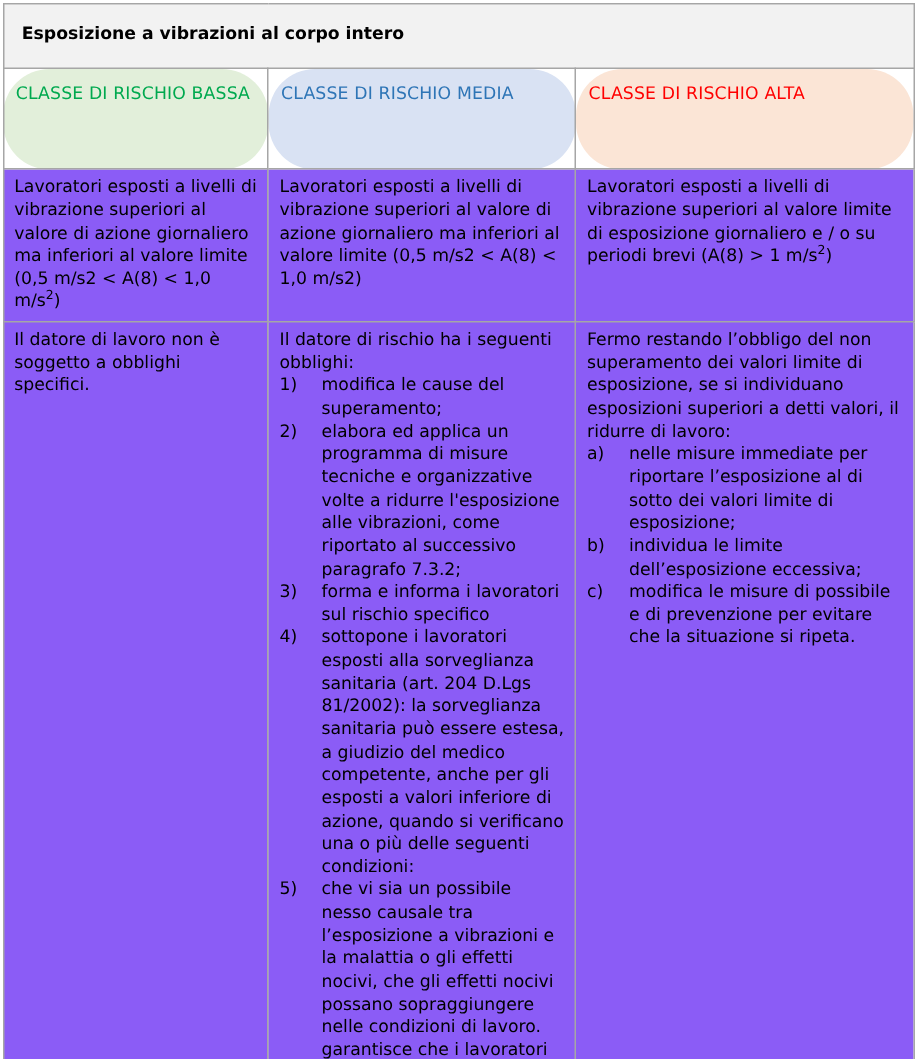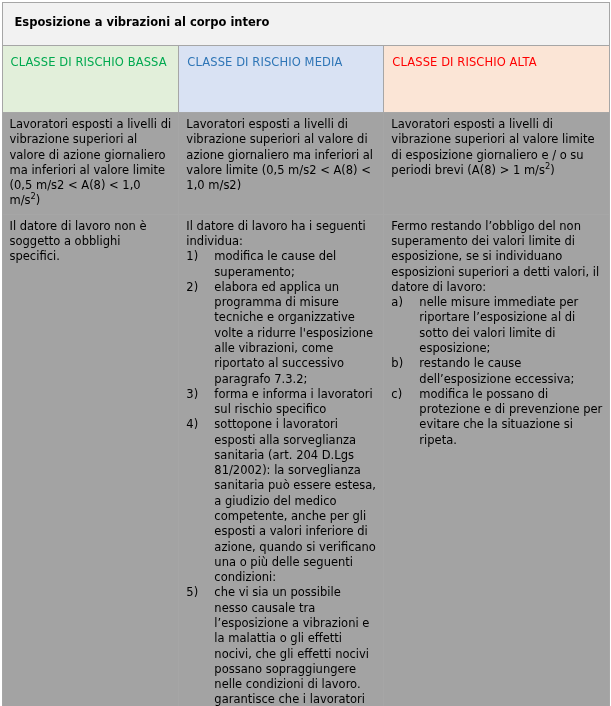--- a/index.html
+++ b/index.html
@@ -29,38 +29,39 @@
     width: 608px;
     margin: 0 auto;
   }
 
   table.risk-table td {
     border: 1px solid #a6a6a6;
     vertical-align: top;
     padding: 5px 6px 5px 7px;
     font-size: 11.5px;
     line-height: 1.33;
-    background: #a3a3a3;
+    background: #8b5cf6;
   }
 
   
   .title-cell {
     background: #f2f2f2 !important;
     font-weight: bold;
     font-size: 12.5px;
     padding: 12px 10px 12px 12px !important;
     height: 18px;
   }
 
   
   .hdr {
     font-size: 11.5px;
     padding: 9px 8px 9px 8px !important;
     height: 48px;
     letter-spacing: 0.1px;
+    border-radius: 31px;
   }
   .hdr-low  { background: #e2efda !important; color: #00a94f; }
   .hdr-med  { background: #d9e2f3 !important; color: #2e75b6; margin-top: 20px; }
   .hdr-high { background: #fbe5d6 !important; color: #ff0000; }
 
   
   .desc {
     height: 72px;
     padding-top: 4px !important;
   }
@@ -136,34 +137,34 @@
           <p><span>Lavoratori esposti a livelli di vibrazione superiori al valore limite di esposizione giornaliero e / o su periodi brevi (A(8) &gt; 1 m/s</span><sup>2</sup><span>)</span></p>
         </td>
       </tr>
 
       <tr>
         <td class="body-cell">
           <p class="lead">Il datore di lavoro non è soggetto a obblighi specifici.</p>
         </td>
 
         <td class="body-cell">
-          <p class="lead">Il datore di lavoro ha i seguenti individua:</p>
+          <p class="lead">Il datore di rischio ha i seguenti obblighi:</p>
           <ol class="num-list" id="list-medium">
               <li><span class="marker">1)</span><span>modifica le cause del superamento;</span></li>
               <li><span class="marker">2)</span><span>elabora ed applica un programma di misure tecniche e organizzative volte a ridurre l'esposizione alle vibrazioni, come riportato al successivo paragrafo 7.3.2;</span></li>
               <li><span class="marker">3)</span><span>forma e informa i lavoratori sul rischio specifico</span></li>
               <li><span class="marker">4)</span><span>sottopone i lavoratori esposti alla sorveglianza sanitaria (art. 204 D.Lgs 81/2002): la sorveglianza sanitaria può essere estesa, a giudizio del medico competente, anche per gli esposti a valori inferiore di azione, quando si verificano una o più delle seguenti condizioni:</span></li>
               <li><span class="marker">5)</span><span>che vi sia un possibile nesso causale tra l’esposizione a vibrazioni e la malattia o gli effetti nocivi, che gli effetti nocivi possano sopraggiungere nelle condizioni di lavoro. garantisce che i lavoratori vengano informati e formati in relazione ai rischi provenienti dall'esposizione alle vibrazioni.</span></li>
             </ol>
         </td>
 
         <td class="body-cell">
-          <p class="lead">Fermo restando l’obbligo del non superamento dei valori limite di esposizione, se si individuano esposizioni superiori a detti valori, il datore di lavoro:</p>
+          <p class="lead">Fermo restando l’obbligo del non superamento dei valori limite di esposizione, se si individuano esposizioni superiori a detti valori, il ridurre di lavoro:</p>
           <ol class="num-list" id="list-high">
               <li><span class="marker">a)</span><span>nelle misure immediate per riportare l’esposizione al di sotto dei valori limite di esposizione;</span></li>
-              <li><span class="marker">b)</span><span>restando le cause dell’esposizione eccessiva;</span></li>
-              <li><span class="marker">c)</span><span>modifica le possano di protezione e di prevenzione per evitare che la situazione si ripeta.</span></li>
+              <li><span class="marker">b)</span><span>individua le limite dell’esposizione eccessiva;</span></li>
+              <li><span class="marker">c)</span><span>modifica le misure di possibile e di prevenzione per evitare che la situazione si ripeta.</span></li>
             </ol>
         </td>
       </tr>
     </tbody>
   </table>
 </div>
 
 </body></html>

